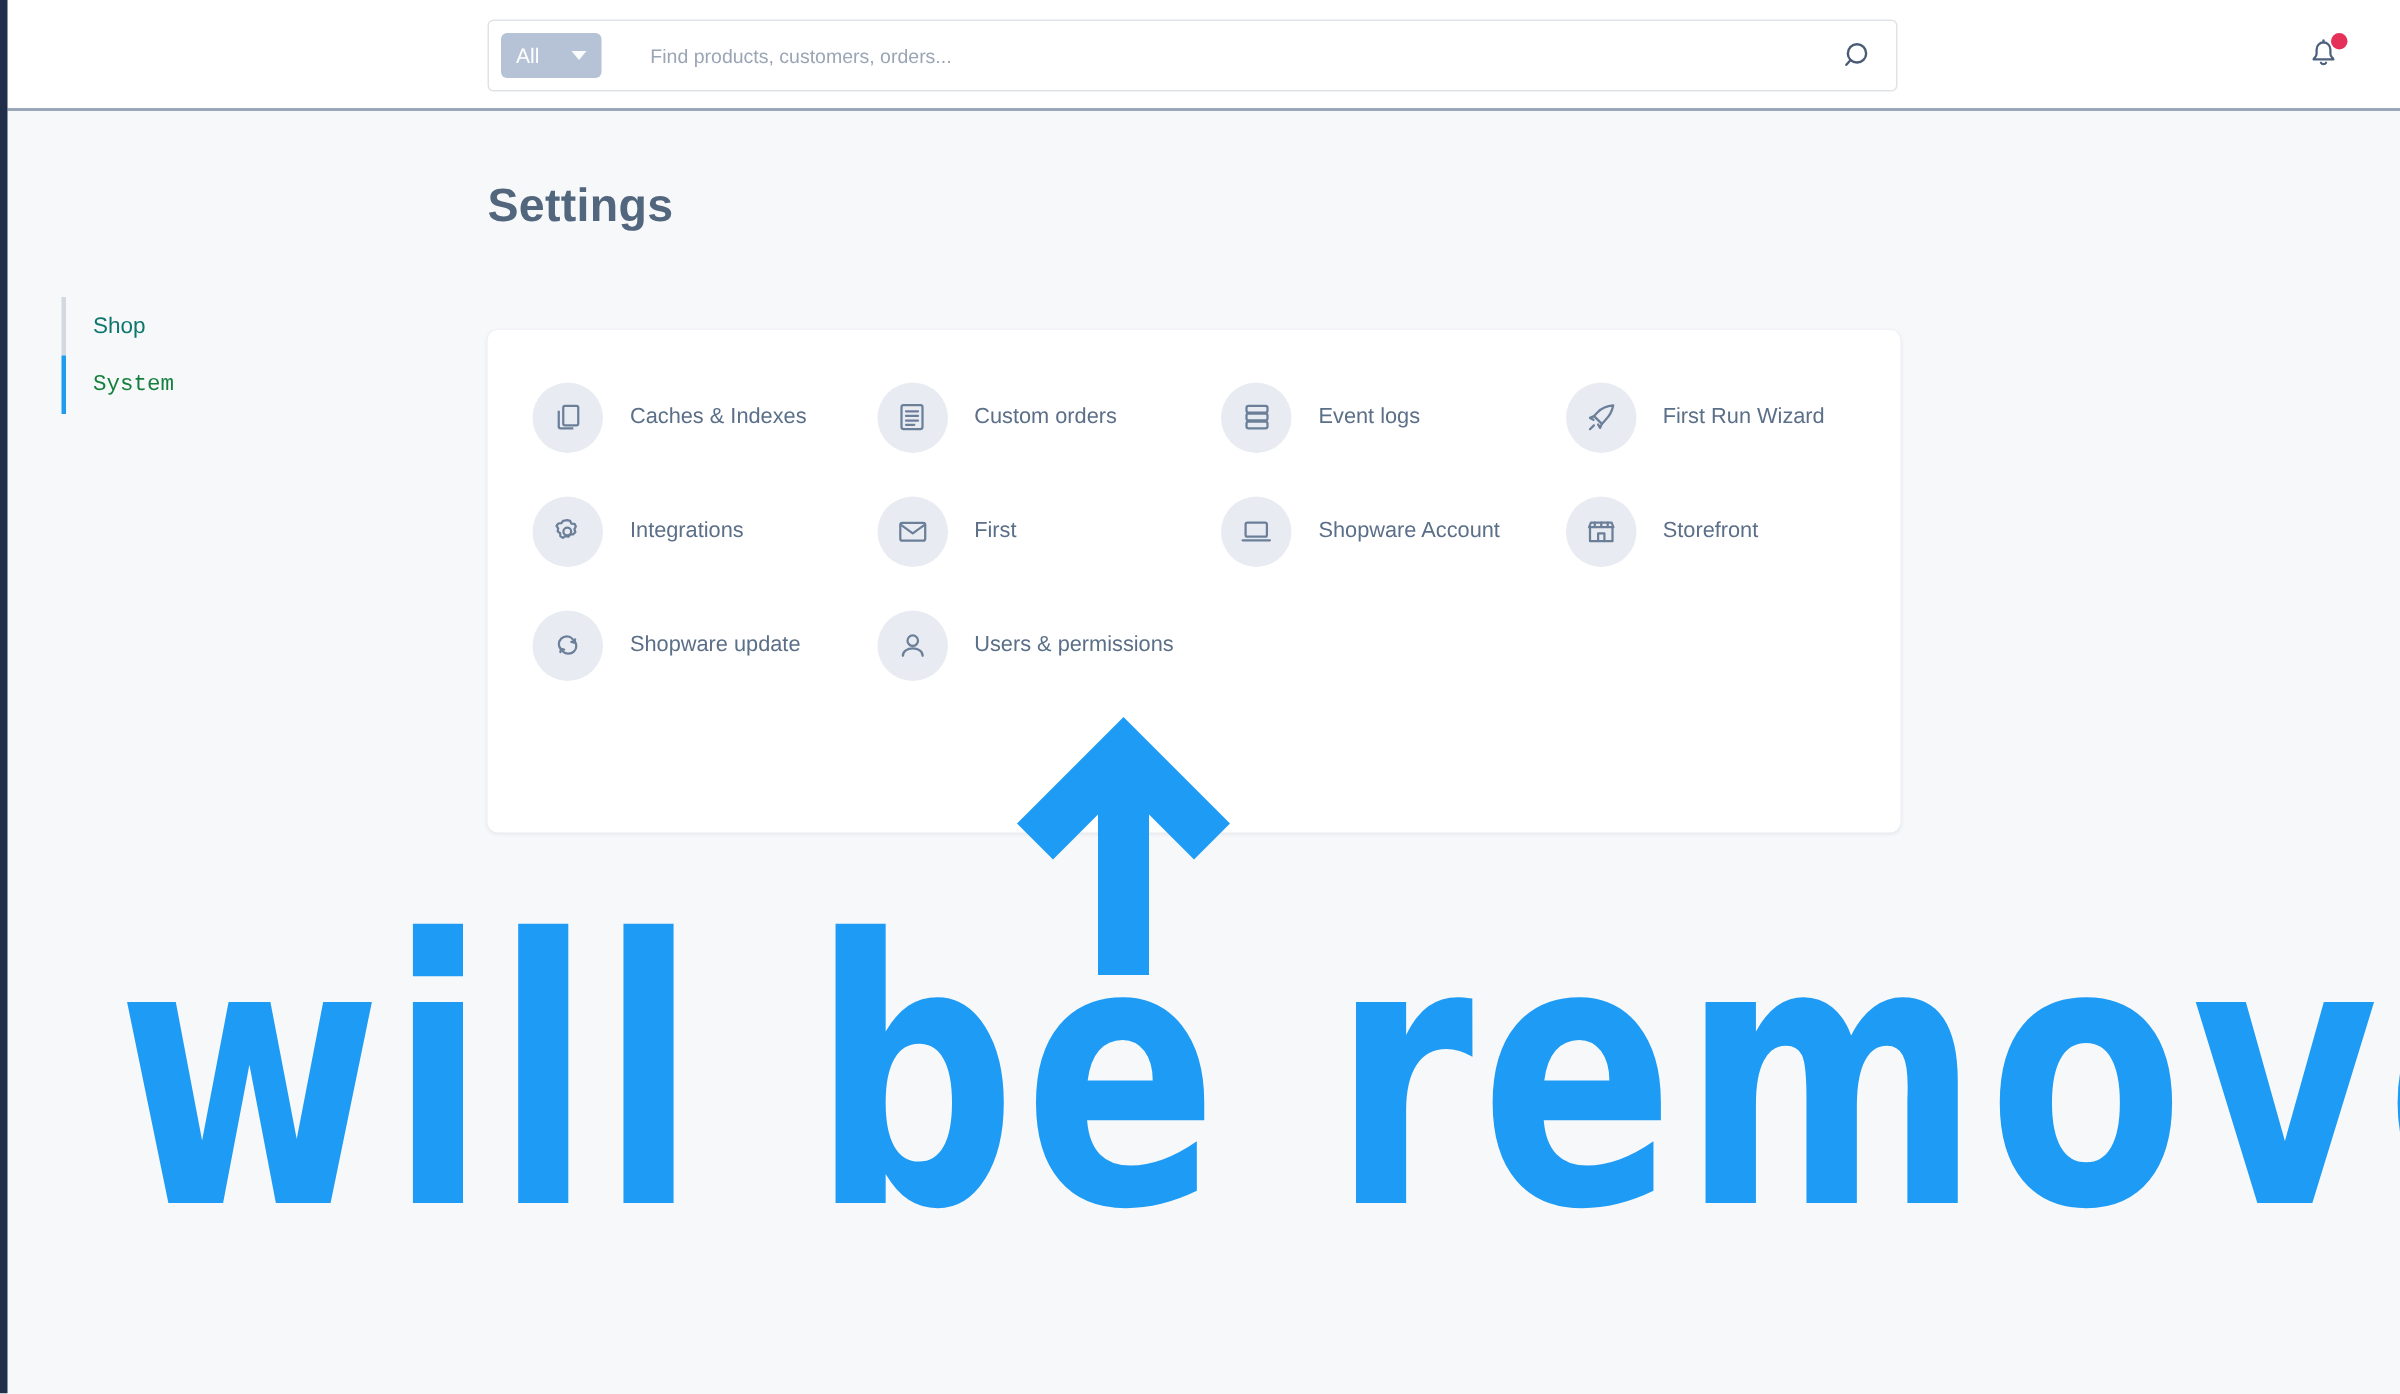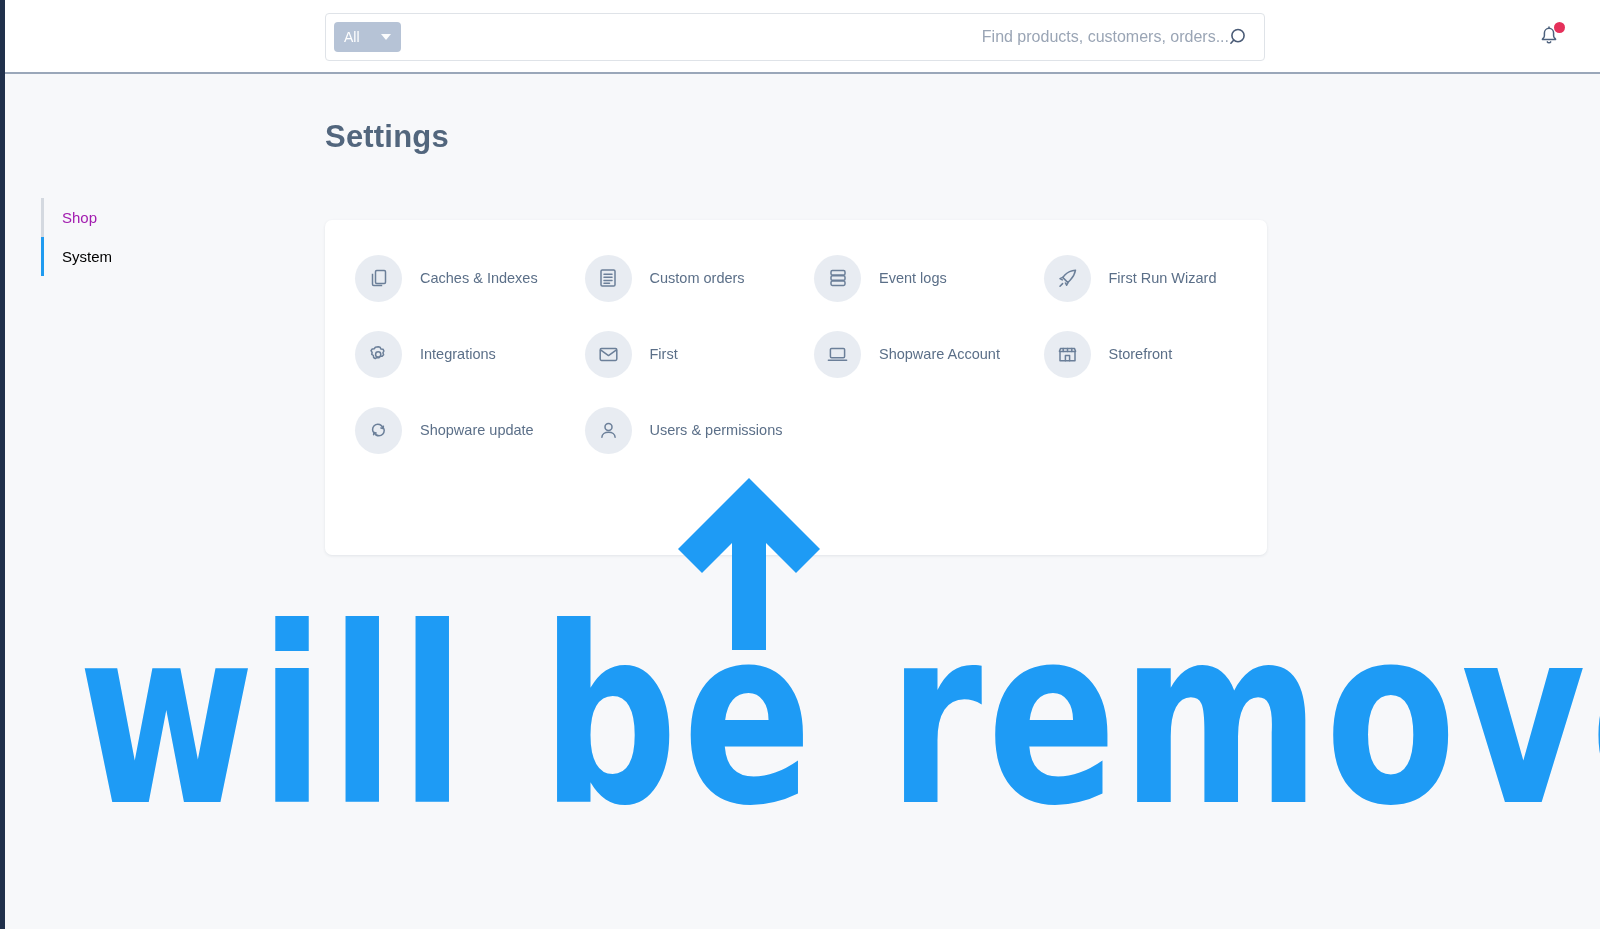--- a/index.html
+++ b/index.html
@@ -73,24 +73,23 @@
     border-top: 6px solid #ffffff;
     opacity: .95;
   }
 
   #search-input {
     flex: 1;
     border: none;
     outline: none;
     background: transparent;
     font-family: "Liberation Sans", sans-serif;
-    font-size: 16px;
+    font-size: 13px;
     color: #4a5b76;
     padding-left: 33px;
-    text-align: right;
   }
   #search-input::placeholder { color: #9aa5b5; }
 
   #search-icon { flex: 0 0 auto; line-height: 0; }
 
   #bell-btn {
     position: absolute;
     right: 34px;
     top: 22px;
     width: 30px;
@@ -145,22 +144,22 @@
   }
   .side-item::before {
     content: "";
     position: absolute;
     left: 0; top: 0;
     width: 3px;
     height: 39px;
     background: #d4d9e0;
   }
   .side-item.active::before { background: #1f9bf0; }
-  .side-item .lbl { color: #a21caf; }
-  .side-item.active .lbl { color: #000000; }
+  .side-item .lbl { color: #0f766e; }
+  .side-item.active .lbl { color: #15803d; font-family: Liberation Mono, monospace; }
 
   
   #settings-card {
     position: absolute;
     left: 320px;
     top: 160px;
     width: 942px;
     height: 335px;
     background: #ffffff;
     border-radius: 7px;

